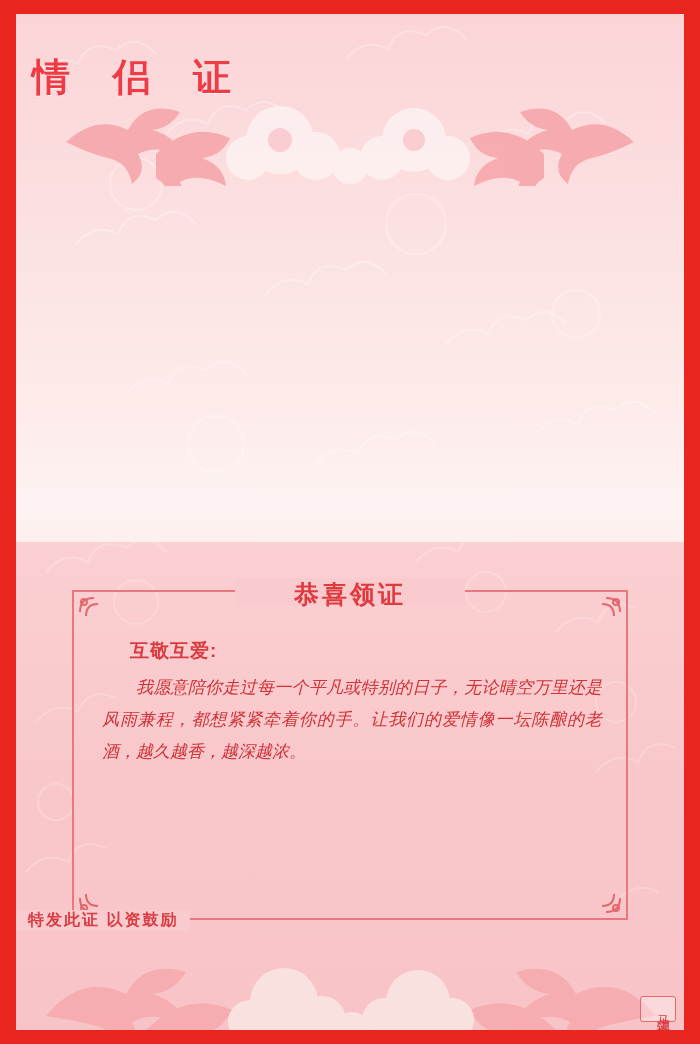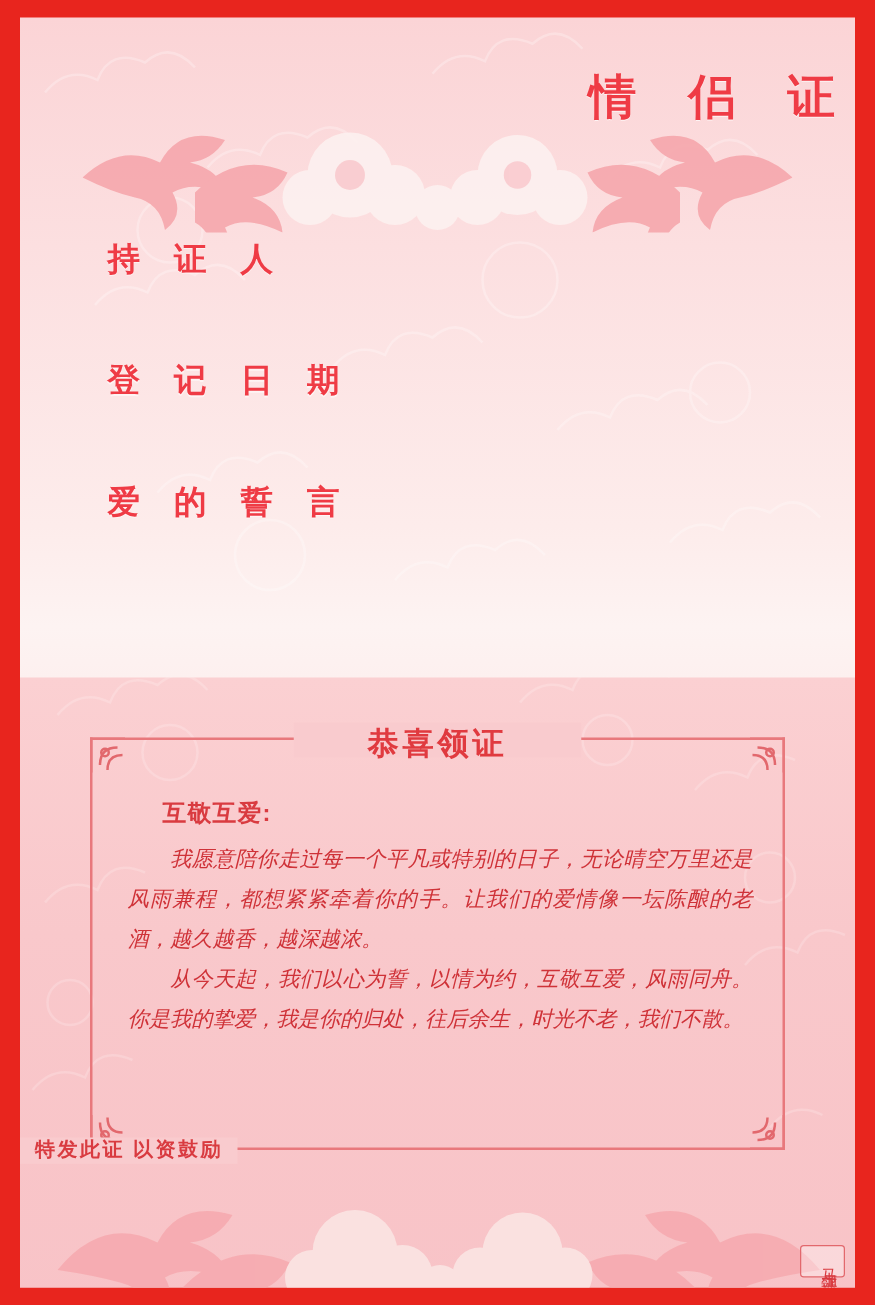--- a/index.html
+++ b/index.html
@@ -41,28 +41,27 @@
     opacity: .35;
     pointer-events: none;
   }
 
   
   .title {
     position: absolute;
     top: 38px;
     left: 0;
     right: 0;
-    text-align: right;
+    text-align: left;
     font-size: 38px;
     font-weight: bold;
     letter-spacing: 16px;
     text-indent: 16px;
     color: #ef3b45;
     text-shadow: 0 1px 0 rgba(255,255,255,.7);
-    font-family: Liberation Serif, serif;
   }
 
   
   .floral-top {
     position: absolute;
     top: 82px;
     left: 50px;
     width: 568px;
     height: 90px;
   }
@@ -271,25 +270,20 @@
         <circle cx="382" cy="62" r="22"></circle>
         <circle cx="316" cy="62" r="22"></circle>
         <circle cx="284" cy="70" r="18"></circle>
       </g>
       <g fill="#f9c6ca" opacity="0.8">
         <circle cx="214" cy="44" r="12"></circle>
         <circle cx="348" cy="44" r="11"></circle>
       </g>
     </svg>
 
-    <div class="fields">
-      <div class="field">持  证  人</div>
-      <div class="field">登 记 日 期</div>
-      <div class="field">爱 的 誓 言</div>
-    </div>
 
     <div class="lower">
 
       <svg class="lower-clouds" viewBox="0 0 668 508" preserveAspectRatio="none">
         <g fill="none" stroke="#ffffff" stroke-width="2" opacity="0.6">
           <path d="M30 30 q18 -22 42 -10 q10 -26 38 -14 q20 -18 40 4"></path>
           <path d="M400 20 q18 -22 42 -10 q10 -26 38 -14 q20 -18 40 4"></path>
           <path d="M540 90 q18 -22 42 -10 q10 -26 38 -14"></path>
           <path d="M20 180 q18 -22 42 -10 q10 -26 38 -14"></path>
           <path d="M580 230 q18 -22 42 -10 q10 -26 38 -14"></path>
@@ -338,21 +332,20 @@
         </svg>
       </div>
 
       <div class="title-mask"></div>
       <div class="section-title">恭喜领证</div>
 
       <div class="promise-head">互敬互爱:</div>
 
       <div class="promise-body">
         <p>我愿意陪你走过每一个平凡或特别的日子，无论晴空万里还是风雨兼程，都想紧紧牵着你的手。让我们的爱情像一坛陈酿的老酒，越久越香，越深越浓。</p>
-        <p>从今天起，我们以心为誓，以情为约，互敬互爱，风雨同舟。你是我的挚爱，我是你的归处，往后余生，时光不老，我们不散。</p>
       </div>
 
       <div class="footer-line">
         <span class="txt">特发此证  以资鼓励</span>
       </div>
 
       <svg class="floral-bottom" viewBox="0 0 610 110">
         <g fill="#f6a9ae" opacity="0.85">
           <path d="M0 80 q36 -44 80 -22 q18 -34 60 -22 q-12 20 -34 22 q28 8 34 32 q-32 -16 -54 -4 q12 22 -8 36 q-4 -26 -28 -32 q-22 -6 -50 -10z"></path>
           <path d="M100 94 q40 -40 86 -20 q-10 22 -34 24 q26 10 28 34 q-34 -18 -54 -6 q10 20 -10 32 q-2 -26 -16 -36z"></path>

